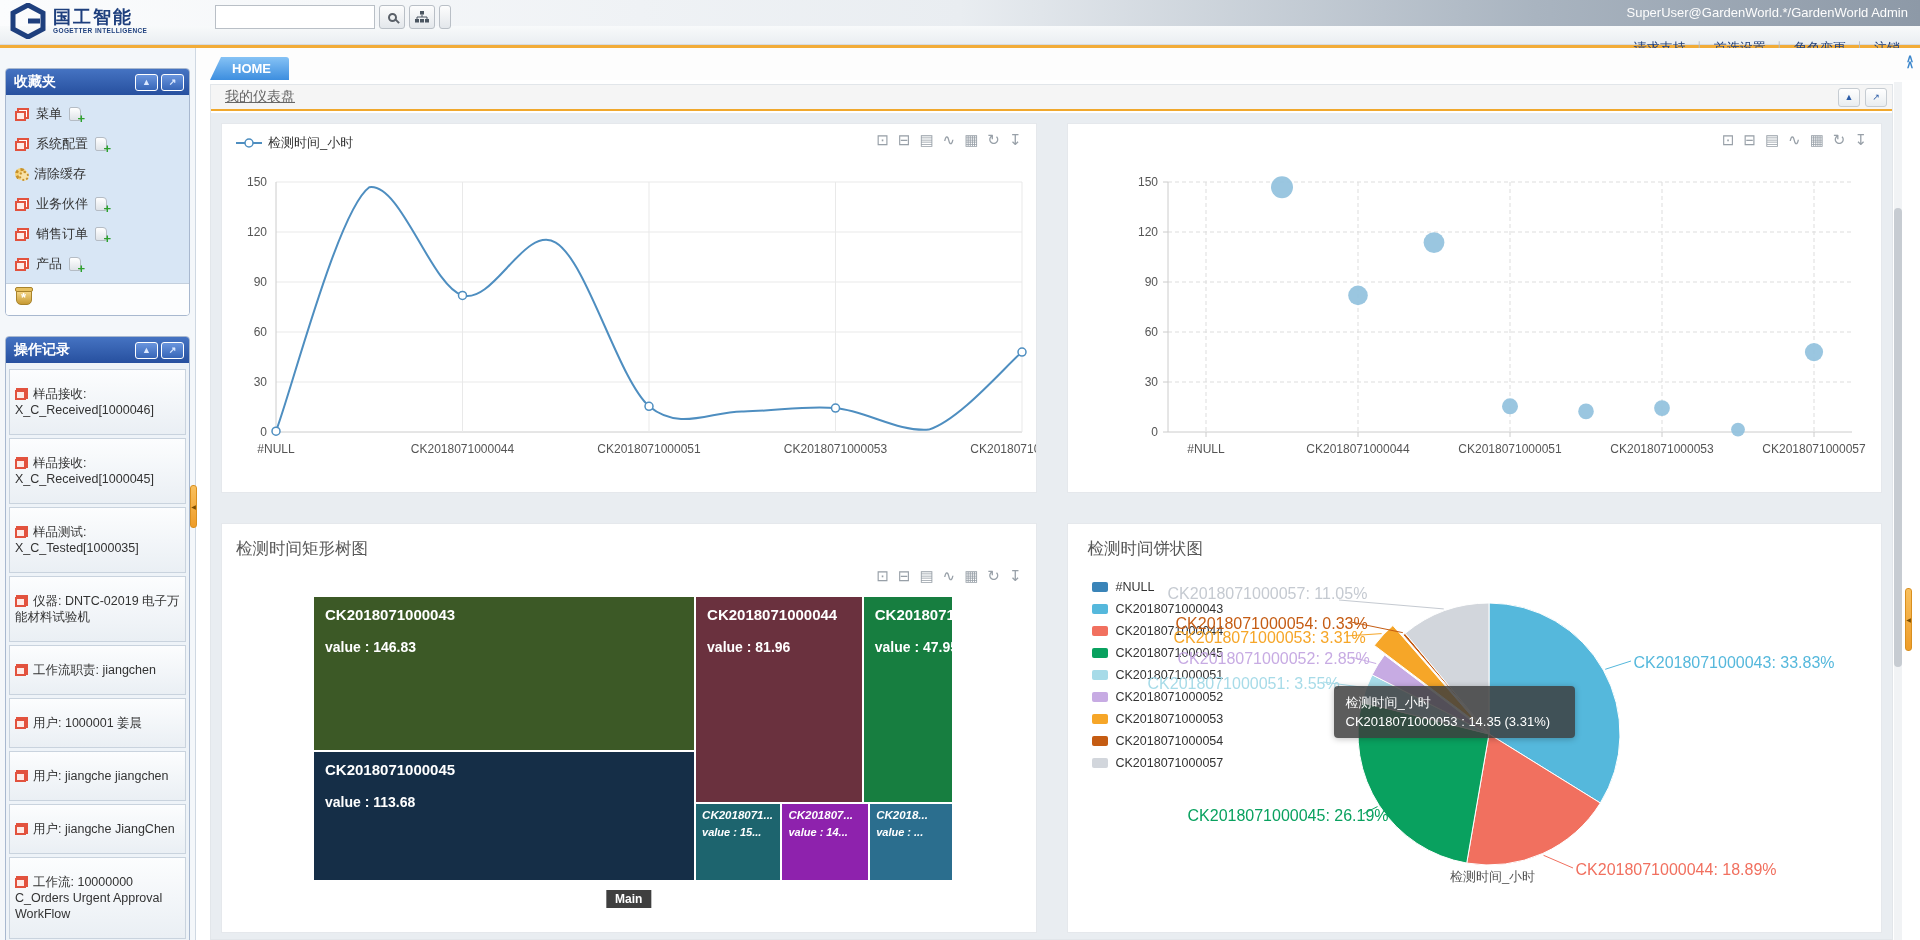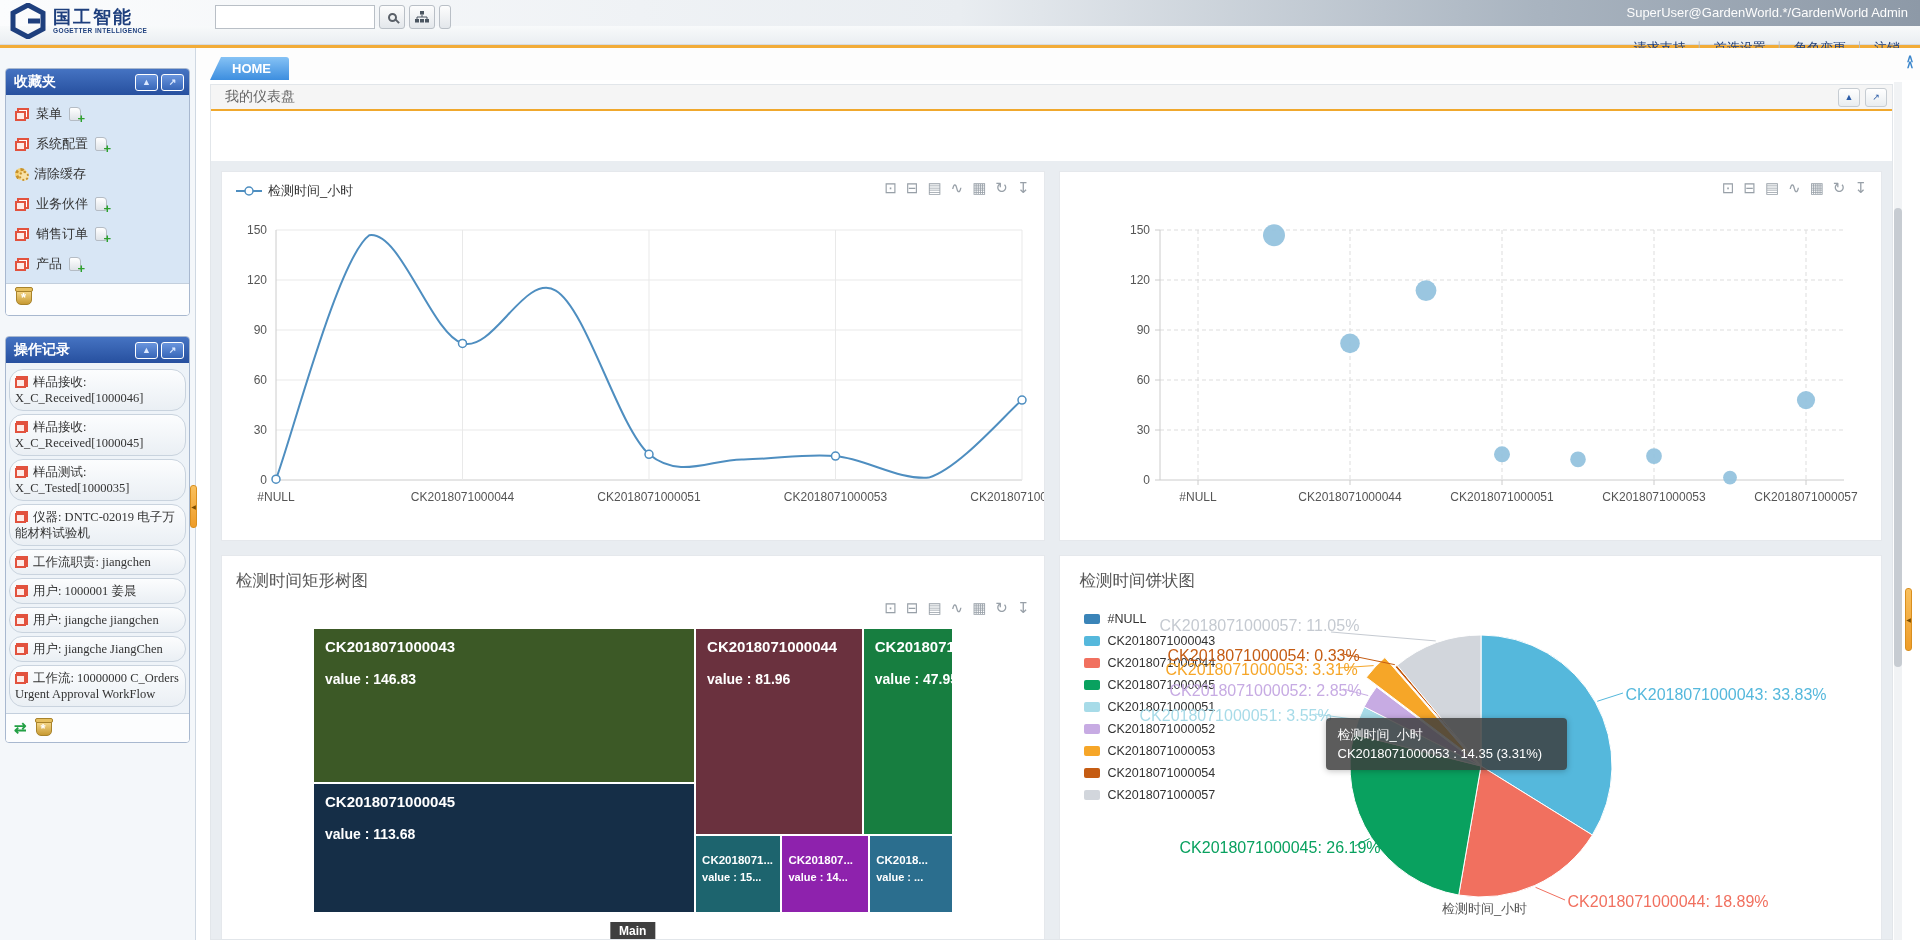--- a/index.html
+++ b/index.html
@@ -55,58 +55,58 @@
   .docadd::after { content:"+"; position:absolute; right:-5px; bottom:-6px; color:#2ea12e;
                    font-weight:bold; font-size:13px; }
   .trashico { width:16px; height:15px; background:linear-gradient(#f7d98b,#c79a33); border:1px solid #a8832b;
               border-radius:2px 2px 5px 5px; position:relative; display:inline-block; cursor:pointer;}
   .trashico::before { content:""; position:absolute; top:-4px; left:-2px; right:-2px; height:3px;
               background:#e7c05f; border:1px solid #a8832b; border-radius:2px;}
   .trashico::after { content:"*"; position:absolute; top:-1px; left:4px; color:#fff;
               font-size:13px; font-weight:bold; }
   .hist-body { background:#eef3f8; padding:3px; }
   .hist-item { margin:3px 0; background:linear-gradient(#fcfdfe,#eaeff4); border:1px solid #c9d3de;
-               border-radius:14px; padding:4px 5px; font-size:12.5px; color:#333; line-height:16px; cursor:pointer;font-family:Liberation Serif, serif;}
+               border-radius:0; padding:16px 5px; font-size:12.5px; color:#333; line-height:16px; cursor:pointer;}
   .hist-item .winico { vertical-align:-2px; margin-right:5px; width:13px; height:12px;}
   .hist-foot { background:#fcfdfe; border-top:1px solid #c3cfdd; padding:5px 8px; display:flex;
                gap:9px; align-items:center;}
   .refreshico { color:#23a045; font-weight:bold; font-size:15px; cursor:pointer; }
 
   
   .main { position:absolute; left:196px; top:48px; right:0; bottom:0; background:#fff; }
   .tabrow { position:absolute; left:0; top:0; right:0; height:32px; background:#fdfdfd; }
   .tab { position:absolute; left:14px; top:9px; height:23px; line-height:23px; padding:0 18px 0 22px;
          background:linear-gradient(#85c2f5,#3d8edf); color:#fff; font-weight:bold; font-size:13px;
          clip-path:polygon(11px 0,100% 0,100% 100%,0 100%); border-radius:3px 3px 0 0; cursor:pointer;}
   .collapse-chevrons { position:absolute; right:6px; top:7px; color:#3d87cc; font-weight:bold;
          font-size:11px; line-height:6px; text-align:center; cursor:pointer;}
   .dash { position:absolute; left:14px; top:36px; width:1683px; bottom:0;
           border:1px solid #e2e6ea; background:#fff; }
   .dash-h { height:26px; background:#f5f5f5; border-bottom:2px solid #f0a82d; display:flex; align-items:center;}
-  .dash-h .t { font-size:14px; color:#666; padding-left:14px; flex:1;}
+  .dash-h .t { font-size:14px; color:#666; padding-left:14px; flex:1;text-decoration:underline;}
   .dbtn { width:22px; height:19px; margin-right:5px; border:1px solid #c6ccd2; border-radius:3px;
           background:linear-gradient(#fff,#e9edf0); color:#2c5da8; font-size:9px; line-height:17px;
           text-align:center; cursor:pointer;}
   .grid { position:absolute; left:0; right:0; top:28px; bottom:0; background:#e9edf1; padding:10px;
-          display:grid; grid-template-columns:1fr 1fr; grid-template-rows:370px 410px; gap:14px; overflow:hidden;margin-top:48px;}
+          display:grid; grid-template-columns:1fr 1fr; grid-template-rows:370px 410px; gap:30px; overflow:hidden;}
   .cpanel { background:#fff; border:1px solid #e5e8ec; position:relative; overflow:hidden; }
   .cpanel .ptitle { position:absolute; left:14px; top:14px; font-size:16.5px; color:#595959; }
   .toolbox { position:absolute; right:14px; display:flex; gap:9px; }
   .toolbox span { color:#98a0a8; font-size:15px; cursor:pointer; line-height:16px;}
   .legend-line { position:absolute; left:14px; top:10px; display:flex; align-items:center; gap:6px;
                  font-size:13px; color:#333; cursor:pointer;}
   .chart-svg { position:absolute; left:0; top:38px; }
   .chart-svg text { font-family:"Liberation Sans",sans-serif; }
 
   
   .treemap { position:absolute; left:91px; top:72px; width:640px; height:285px; }
   .tm-cell { position:absolute; overflow:hidden; color:#fff; padding:9px 11px; border:1px solid #fff; cursor:pointer;}
   .tm-cell .nm { font-size:15px; font-weight:bold; white-space:nowrap;}
   .tm-cell .vl { font-size:14px; font-weight:bold; margin-top:16px; white-space:nowrap;}
-  .tm-cell.small { padding:18px 6px; }
+  .tm-cell.small { padding:5px 6px;font-style:italic; }
   .tm-cell.small .nm { font-size:11.5px; }
   .tm-cell.small .vl { font-size:11px; margin-top:5px; }
   .tm-bread { position:absolute; left:50%; transform:translateX(-50%); top:366px; background:#3f3f3f;
               color:#fff; font-size:12px; font-weight:bold; padding:2px 9px; cursor:pointer;}
 
   
   .pie-legend { position:absolute; left:24px; top:52px; }
   .pl-item { display:flex; align-items:center; gap:8px; height:22px; font-size:12.5px; color:#333; cursor:pointer;}
   .pl-chip { width:16px; height:10px; border-radius:2px; flex:none;}
   .pie-label { position:absolute; font-size:16px; white-space:nowrap; }

